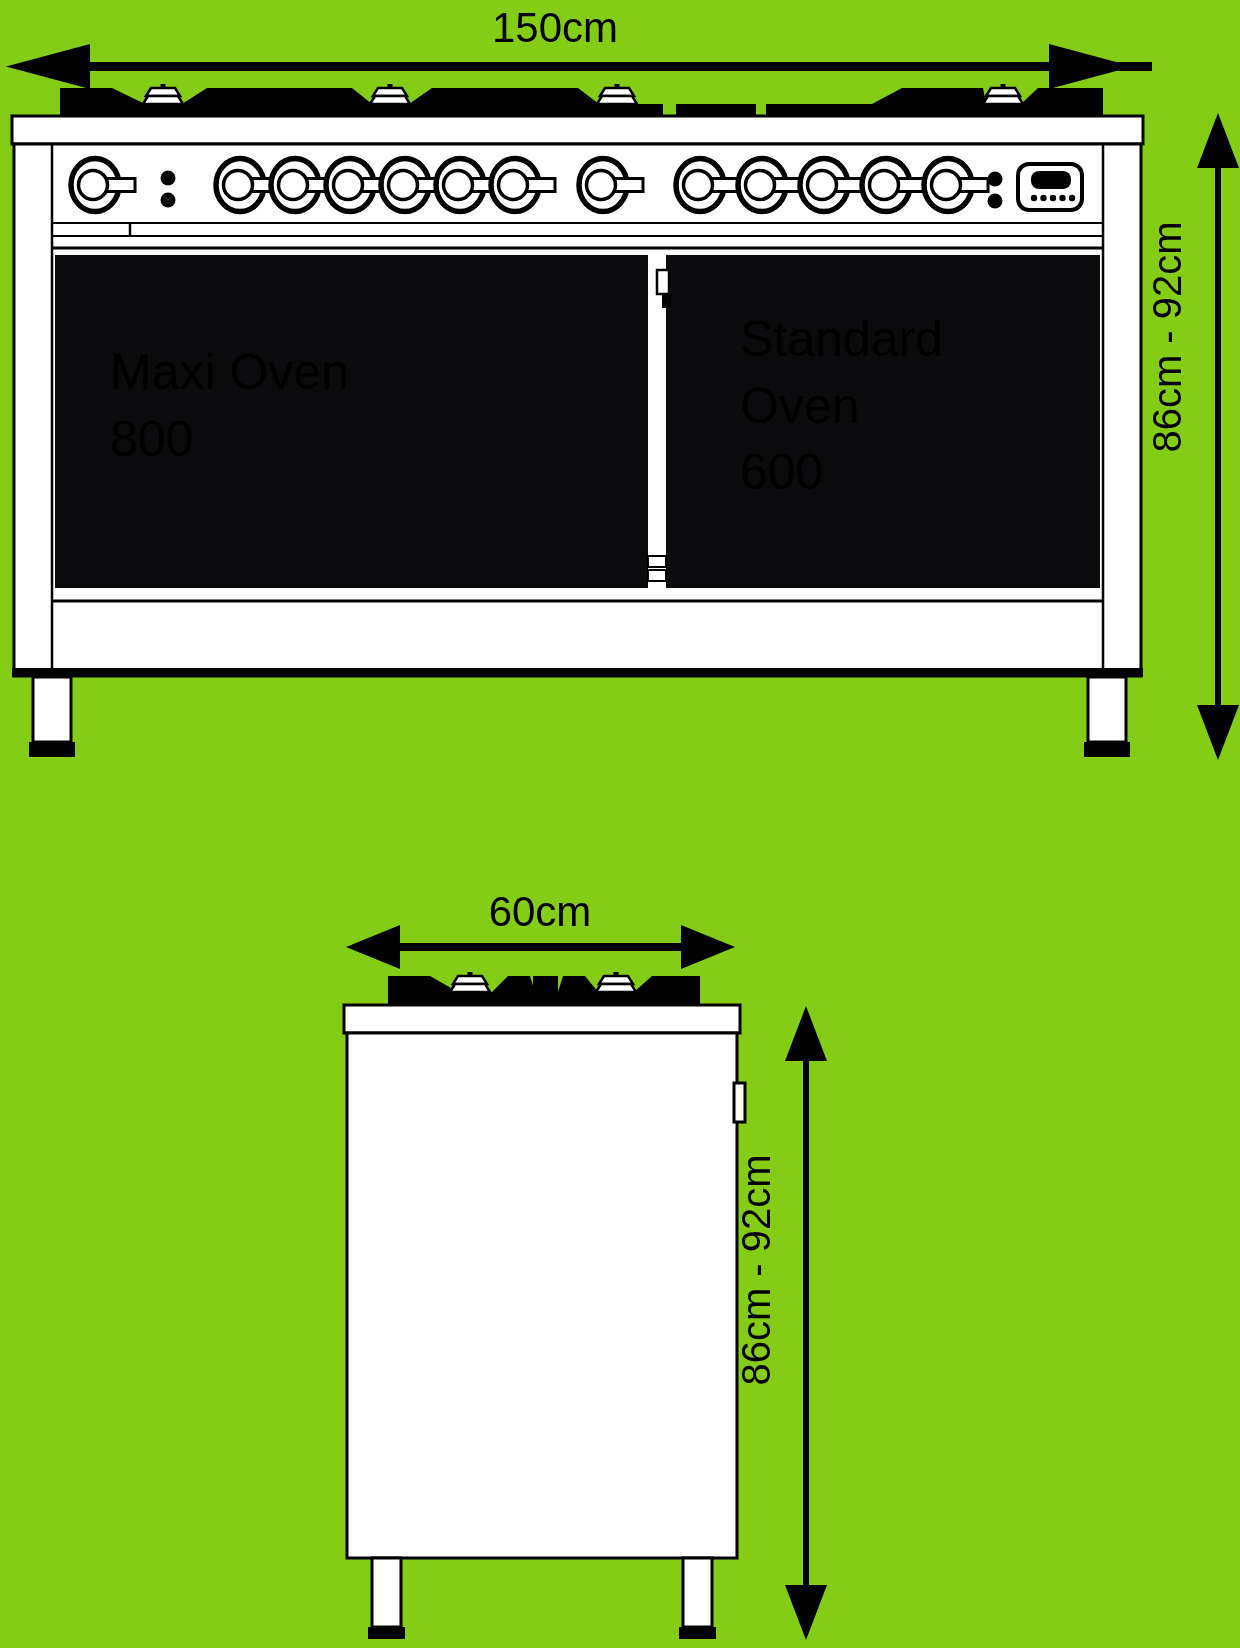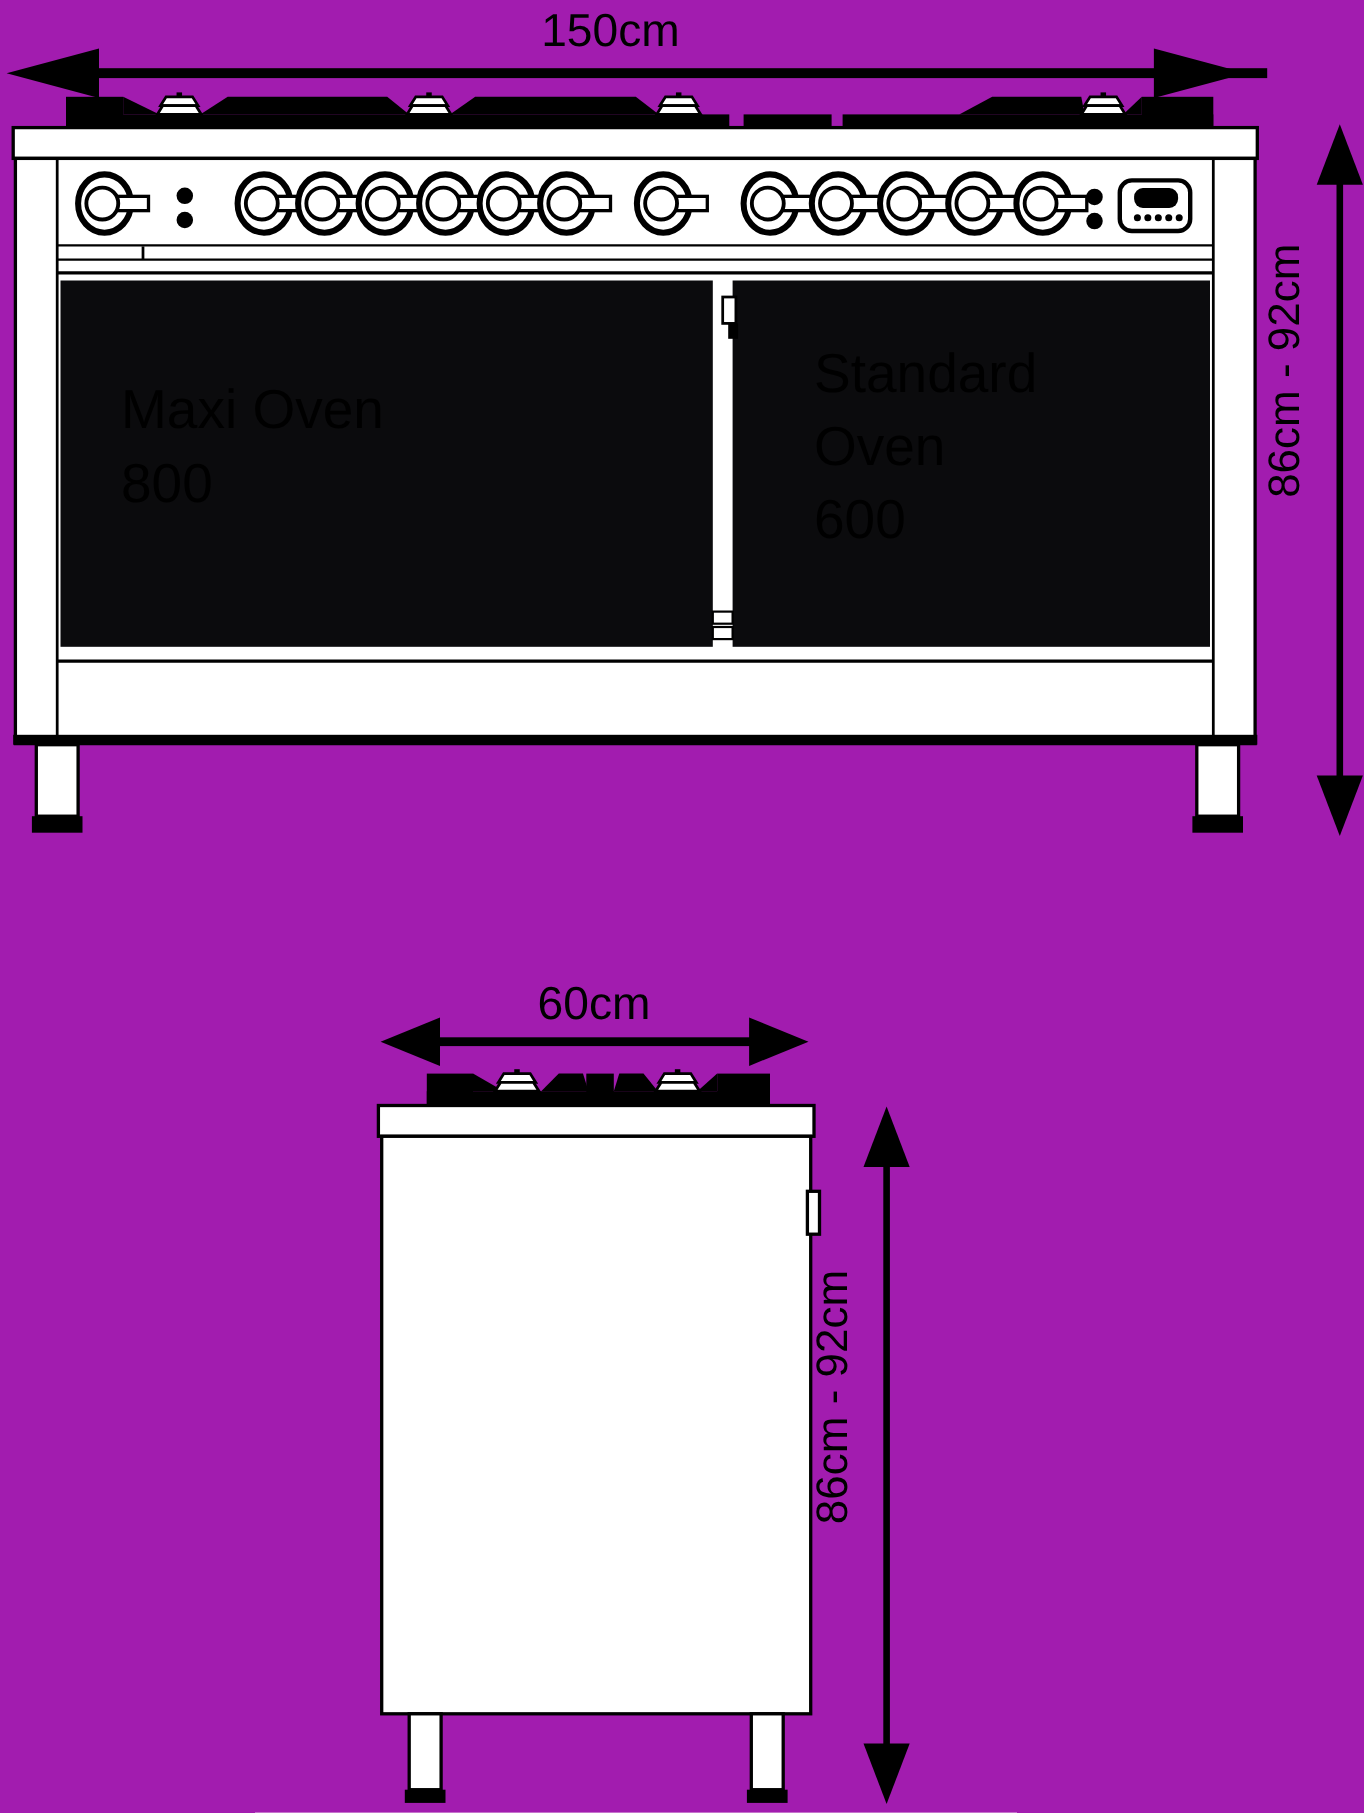--- a/index.html
+++ b/index.html
@@ -1,16 +1,16 @@
 <!DOCTYPE html>
 <html><head>
 <meta charset="utf-8">
 <style>
   html, body { margin: 0; padding: 0; background: #ffffff; }
-  .stage { position: relative; width: 1240px; height: 1648px; background: #a21caf; }
+  .stage { position: relative; width: 1240px; height: 1648px; background: #84cc16; }
   svg { display: block; width: 1240px; height: 1648px; }
   text {
     font-family: "Liberation Sans", "DejaVu Sans", sans-serif;
     fill: #000;
   }
   .dim-label { font-size: 42px; }
   .dim-label-rot { font-size: 40px; }
   .door-label { font-size: 50px; }
   .ink { stroke: #000; fill: #fff; }
 </style>

